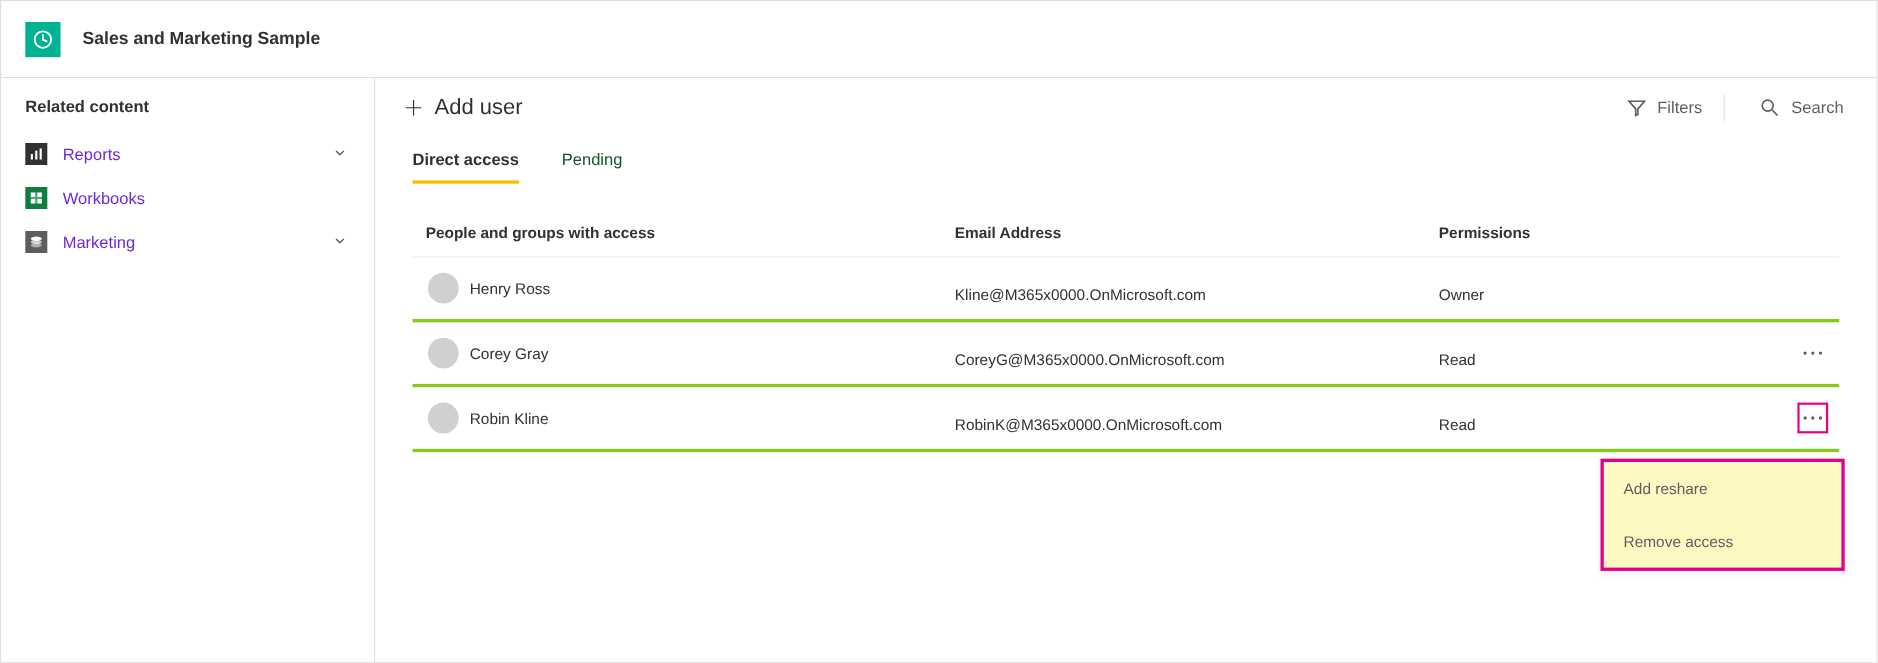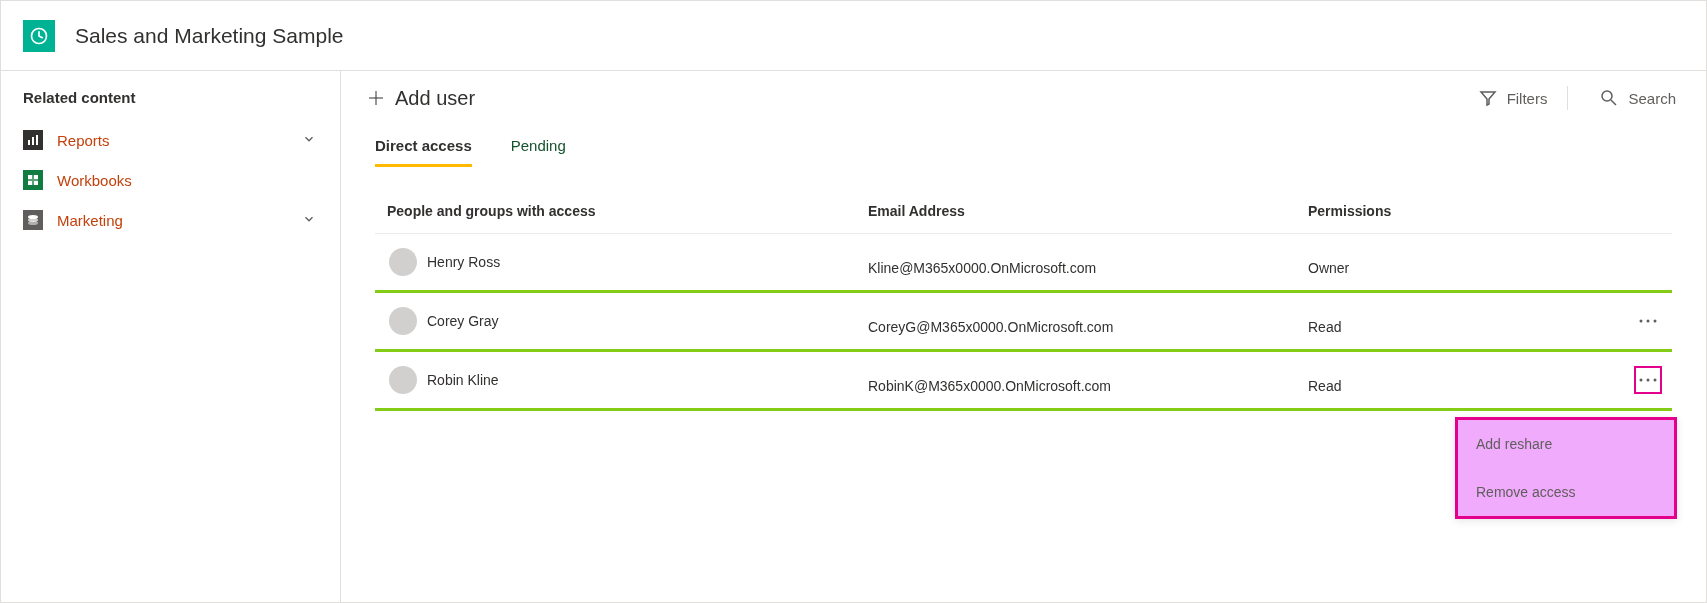--- a/index.html
+++ b/index.html
@@ -31,22 +31,22 @@
       align-items: center;
       justify-content: center;
       margin-right: 20px;
     }
     .app-icon svg {
       width: 20px;
       height: 20px;
       fill: #fff;
     }
     .page-title {
-      font-size: 21px;
-      font-weight: 400;
+      font-size: 16px;
+      font-weight: 700;
       color: #323130;
     }
     .content {
       display: flex;
       height: calc(100% - 70px);
     }
     .sidebar {
       width: 340px;
       border-right: 1px solid #e1dfdd;
       padding: 18px 0;
@@ -80,21 +80,21 @@
     .icon-datasets {
       background: #605e5c;
     }
     .sidebar-item-icon svg {
       width: 12px;
       height: 12px;
       fill: #fff;
     }
     .sidebar-item-label {
       font-size: 15px;
-      color: #c2410c;
+      color: #6d28d9;
       flex: 1;
     }
     .chevron {
       width: 16px;
       height: 16px;
     }
     .chevron svg {
       width: 14px;
       height: 14px;
       stroke: #605e5c;
@@ -246,21 +246,21 @@
     .more-btn svg {
       width: 18px;
       height: 4px;
       fill: #605e5c;
     }
     .context-menu {
       position: absolute;
       right: 29px;
       top: 346px;
       width: 222px;
-      background: #f0abfc;
+      background: #fef9c3;
       border: 3px solid #e3008c;
       box-shadow: 0 2px 8px rgba(0,0,0,0.1);
     }
     .context-menu-item {
       padding: 16px 18px;
       font-size: 14px;
       color: #605e5c;
       cursor: pointer;
     }
   </style>

